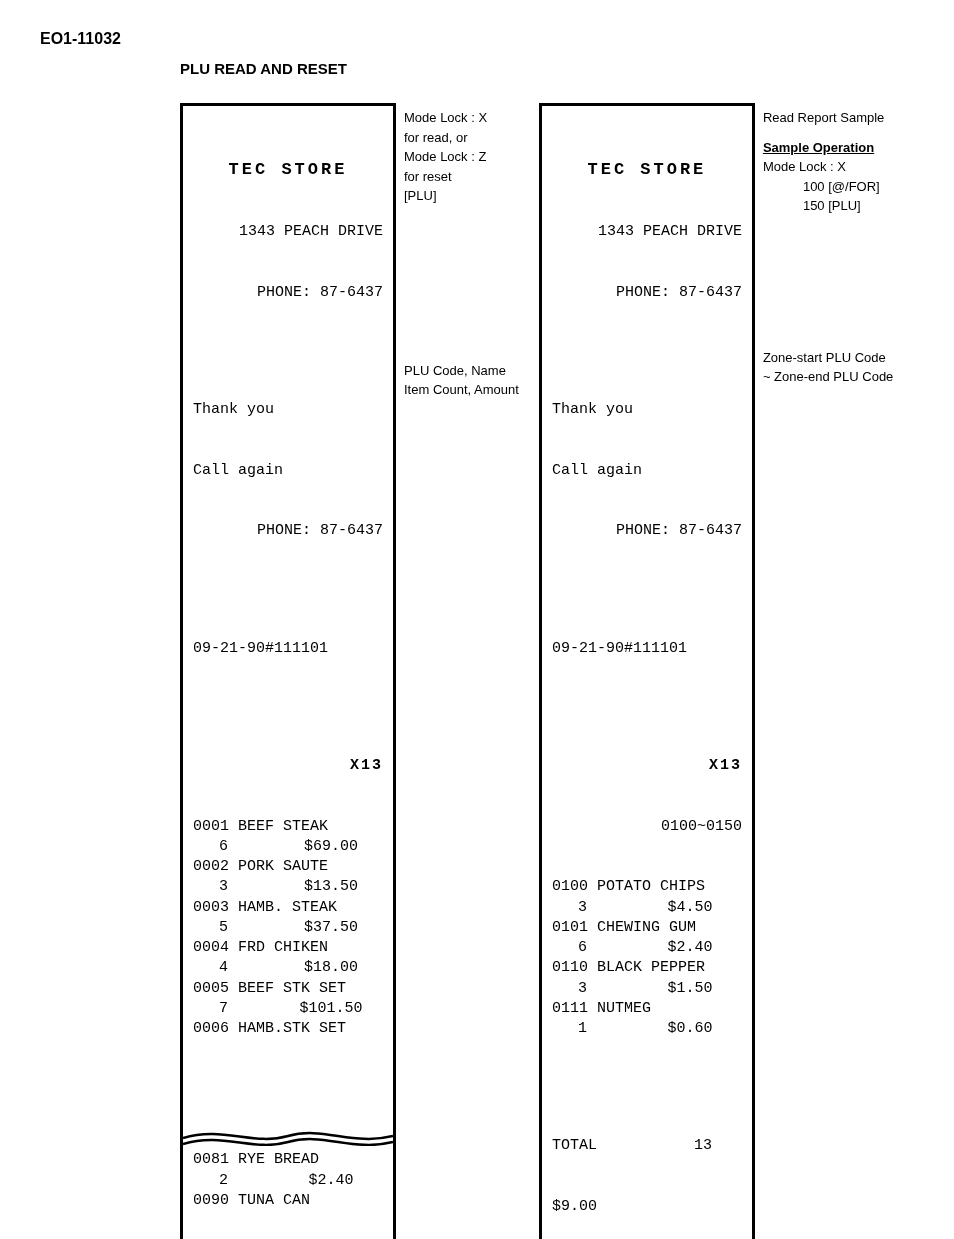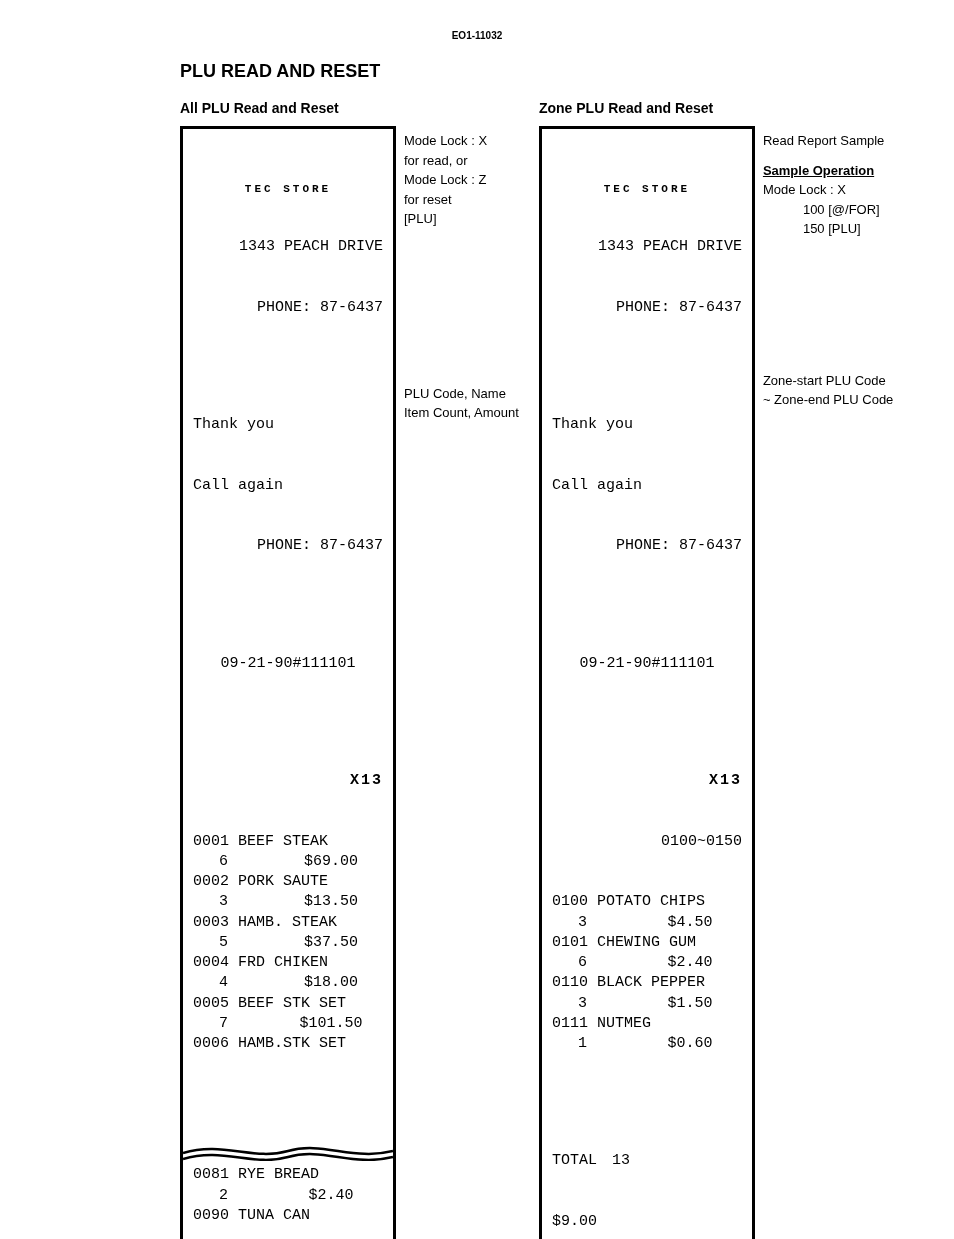--- a/index.html
+++ b/index.html
@@ -6,29 +6,29 @@
     font-family: Arial, Helvetica, sans-serif;
     font-size: 14px;
     background: #fff;
     color: #000;
     margin: 0;
     padding: 30px 40px;
     width: 954px;
     box-sizing: border-box;
   }
   .doc-id {
-    text-align: center;
-    font-weight: bold;
-    font-size: 10px;
-    margin-bottom: 20px;
+    text-align: left;
+    font-weight: bold;
+    font-size: 16px;
+    margin-bottom: 12px;
   }
   .main-heading {
     font-weight: bold;
-    font-size: 18px;
-    margin-bottom: 18px;
+    font-size: 15px;
+    margin-bottom: 26px;
     margin-left: 140px;
   }
   .columns {
     display: flex;
     gap: 20px;
     margin-left: 140px;
   }
   .col {
     display: flex;
     gap: 8px;
@@ -44,25 +44,25 @@
     font-family: "Courier New", monospace;
     font-size: 15px;
     line-height: 1.35;
     width: 190px;
     white-space: pre;
   }
   .receipt .store-name {
     font-weight: bold;
     letter-spacing: 3px;
     text-align: center;
-    font-size: 11px;
+    font-size: 17px;
   }
   .receipt .center { text-align: right; }
   .receipt .right { }
-  .receipt .row { display: flex; justify-content: center; white-space: normal;}
+  .receipt .row { display: flex; justify-content: flex-start; white-space: normal;}
   .receipt .midrow { display: flex; white-space: normal;}
   .receipt .midrow .c1 { width: 60px; padding-left: 26px;}
   .receipt .midrow .c2 { flex:1; text-align:center;}
   .receipt .tear {
     height: 22px;
     margin: 4px -10px;
     position: relative;
   }
   .receipt .tear svg { display:block; }
   .side-notes {
@@ -78,21 +78,20 @@
 </head>
 <body>
 
 <div class="doc-id">EO1-11032</div>
 
 <div class="main-heading">PLU READ AND RESET</div>
 
 <div class="columns">
 
   <div>
-    <div class="sub-heading">All PLU Read and Reset</div>
     <div class="col">
       <div class="receipt">
         <div class="store-name">TEC STORE</div>
         <div class="center">1343 PEACH DRIVE</div>
         <div class="center">PHONE: 87-6437</div>
         <div class="spacer"></div>
         <div>Thank you</div>
         <div class="right">Call again</div>
         <div class="center">PHONE: 87-6437</div>
         <div class="spacer"></div>
@@ -141,21 +140,20 @@
         <div class="note" style="text-align:left">for reset</div>
         <div class="note" style="">[PLU]</div>
         <div style="height:155px"></div>
         <div class="note">PLU Code, Name</div>
         <div class="note">Item Count, Amount</div>
       </div>
     </div>
   </div>
 
   <div>
-    <div class="sub-heading">Zone PLU Read and Reset</div>
     <div class="col">
       <div class="receipt">
         <div class="store-name">TEC STORE</div>
         <div class="center">1343 PEACH DRIVE</div>
         <div class="center">PHONE: 87-6437</div>
         <div class="spacer"></div>
         <div>Thank you</div>
         <div class="right">Call again</div>
         <div class="center">PHONE: 87-6437</div>
         <div class="spacer"></div>
@@ -175,21 +173,21 @@
             </div><div>0110 BLACK PEPPER</div><div class="midrow">
               <span class="c1">3</span>
               <span class="c2">$1.50</span>
             </div><div>0111 NUTMEG</div><div class="midrow">
               <span class="c1">1</span>
               <span class="c2">$0.60</span>
             </div></div>
         <div class="spacer"></div>
         <div class="midrow">
           <span style="width:60px">TOTAL</span>
-          <span style="flex:1;text-align:left;padding-right:30px">13</span>
+          <span style="flex:1;text-align:right;padding-right:30px">13</span>
         </div>
         <div class="right">$9.00</div>
         
         
       </div>
       <div class="side-notes">
         <div class="note">Read Report Sample</div>
         <div style="height:10px"></div>
         <div class="note u">Sample Operation</div>
         <div class="note">Mode Lock : X</div>

